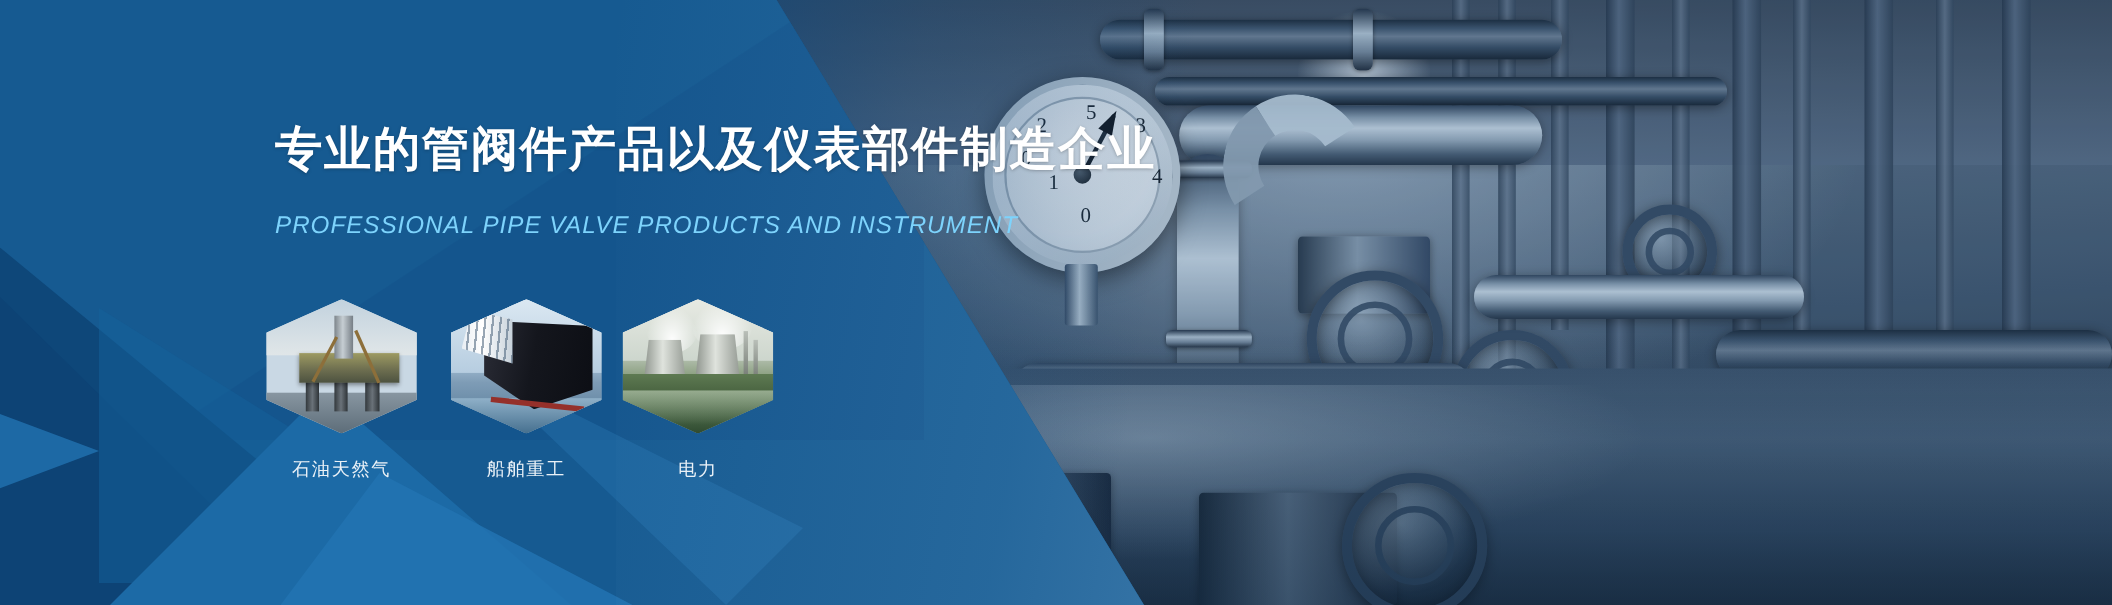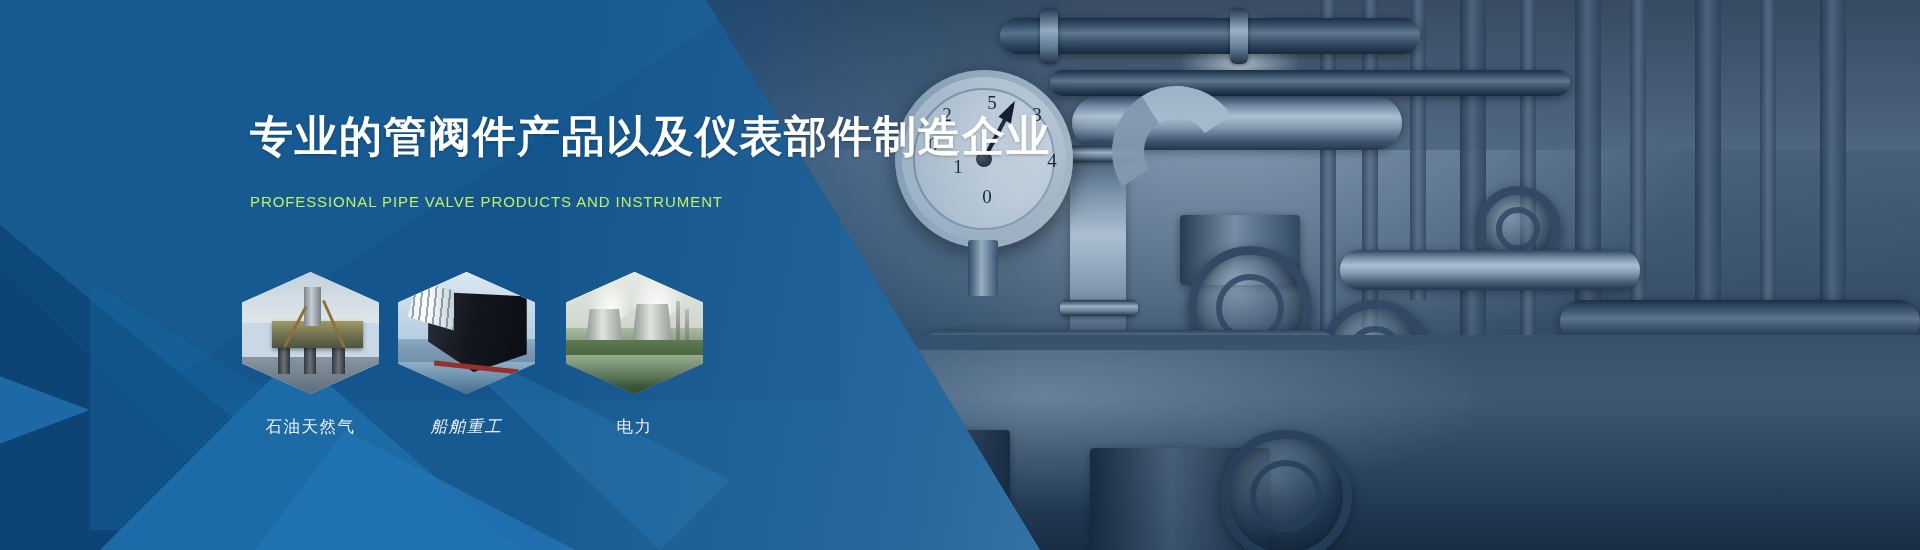--- a/index.html
+++ b/index.html
@@ -225,22 +225,22 @@
   }
 
   
   #text-block { position:absolute; left:250px; top:96px; width:720px;margin-top:16px; }
   #headline {
     font-size:43px; font-weight:bold; color:#ffffff;
     letter-spacing:1.5px; line-height:1.15; white-space:nowrap;
     text-shadow:0 1px 3px rgba(0,0,0,.25);
   }
   .sub {
-    font-size:15px; color:#bef264; letter-spacing:.9px;
-    line-height:1.0; white-space:nowrap; font-weight:400;
+    font-size:22px; color:#7dd3fc; letter-spacing:.9px;
+    line-height:1.0; white-space:nowrap; font-weight:400;font-style:italic;
   }
   #sub1 { margin-top:33px; }
   #sub2 { margin-top:19px; }
 
   
   #tiles { position:absolute; left:230px; top:272px; }
   .tile { position:absolute; width:137px; }
   .hexwrap {
     position:relative; width:137px; height:122px;
     -webkit-clip-path: polygon(50% 0%,100% 25%,100% 75%,50% 100%,0% 75%,0% 25%);
@@ -430,21 +430,21 @@
           <div class="leg" style="left:66%;"></div>
           <div class="deck"></div>
           <div class="tower"></div>
           <div class="crane" style="left:30%;top:24%;height:46px;transform:rotate(28deg);"></div>
           <div class="crane" style="left:74%;top:20%;height:52px;transform:rotate(-24deg);"></div>
         </div>
       </div>
       <div class="tile-label">石油天然气</div>
     </div>
 
-    <div class="tile" style="left:168px;font-style:italic;">
+    <div class="tile" style="left:180px;">
       <div class="hexwrap" id="hex2">
         <div class="hexinner">
           <div class="sky2"></div>
           <div class="sea2"></div>
           <div class="hull"></div>
           <div class="sup"></div>
           <div class="redline"></div>
         </div>
       </div>
       <div class="tile-label">船舶重工</div>

